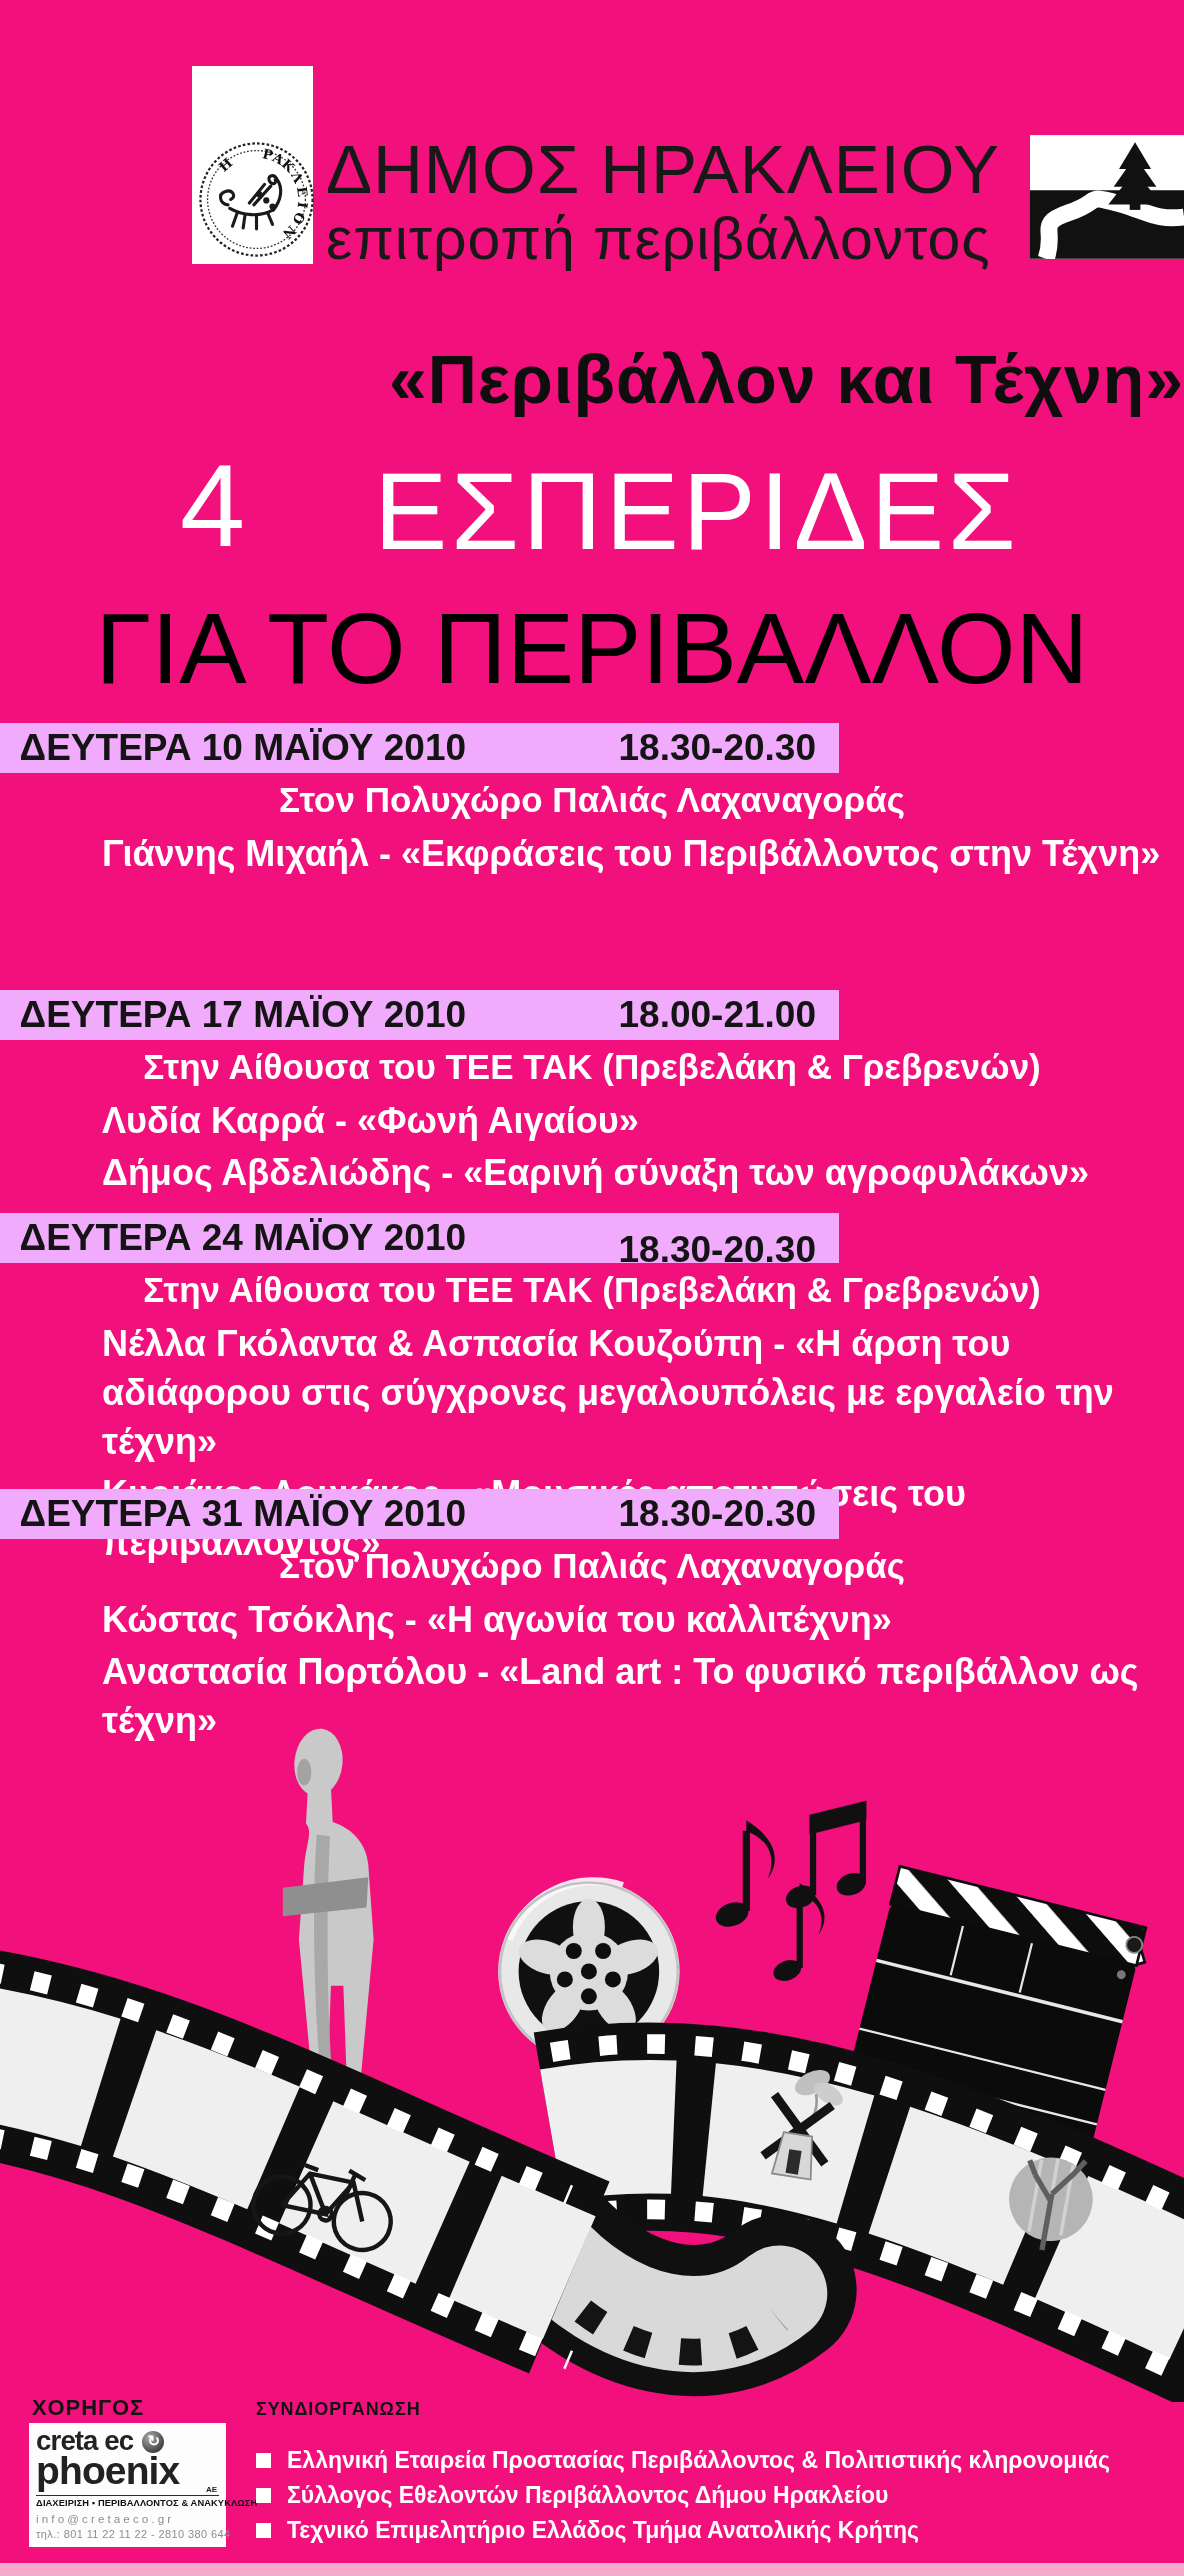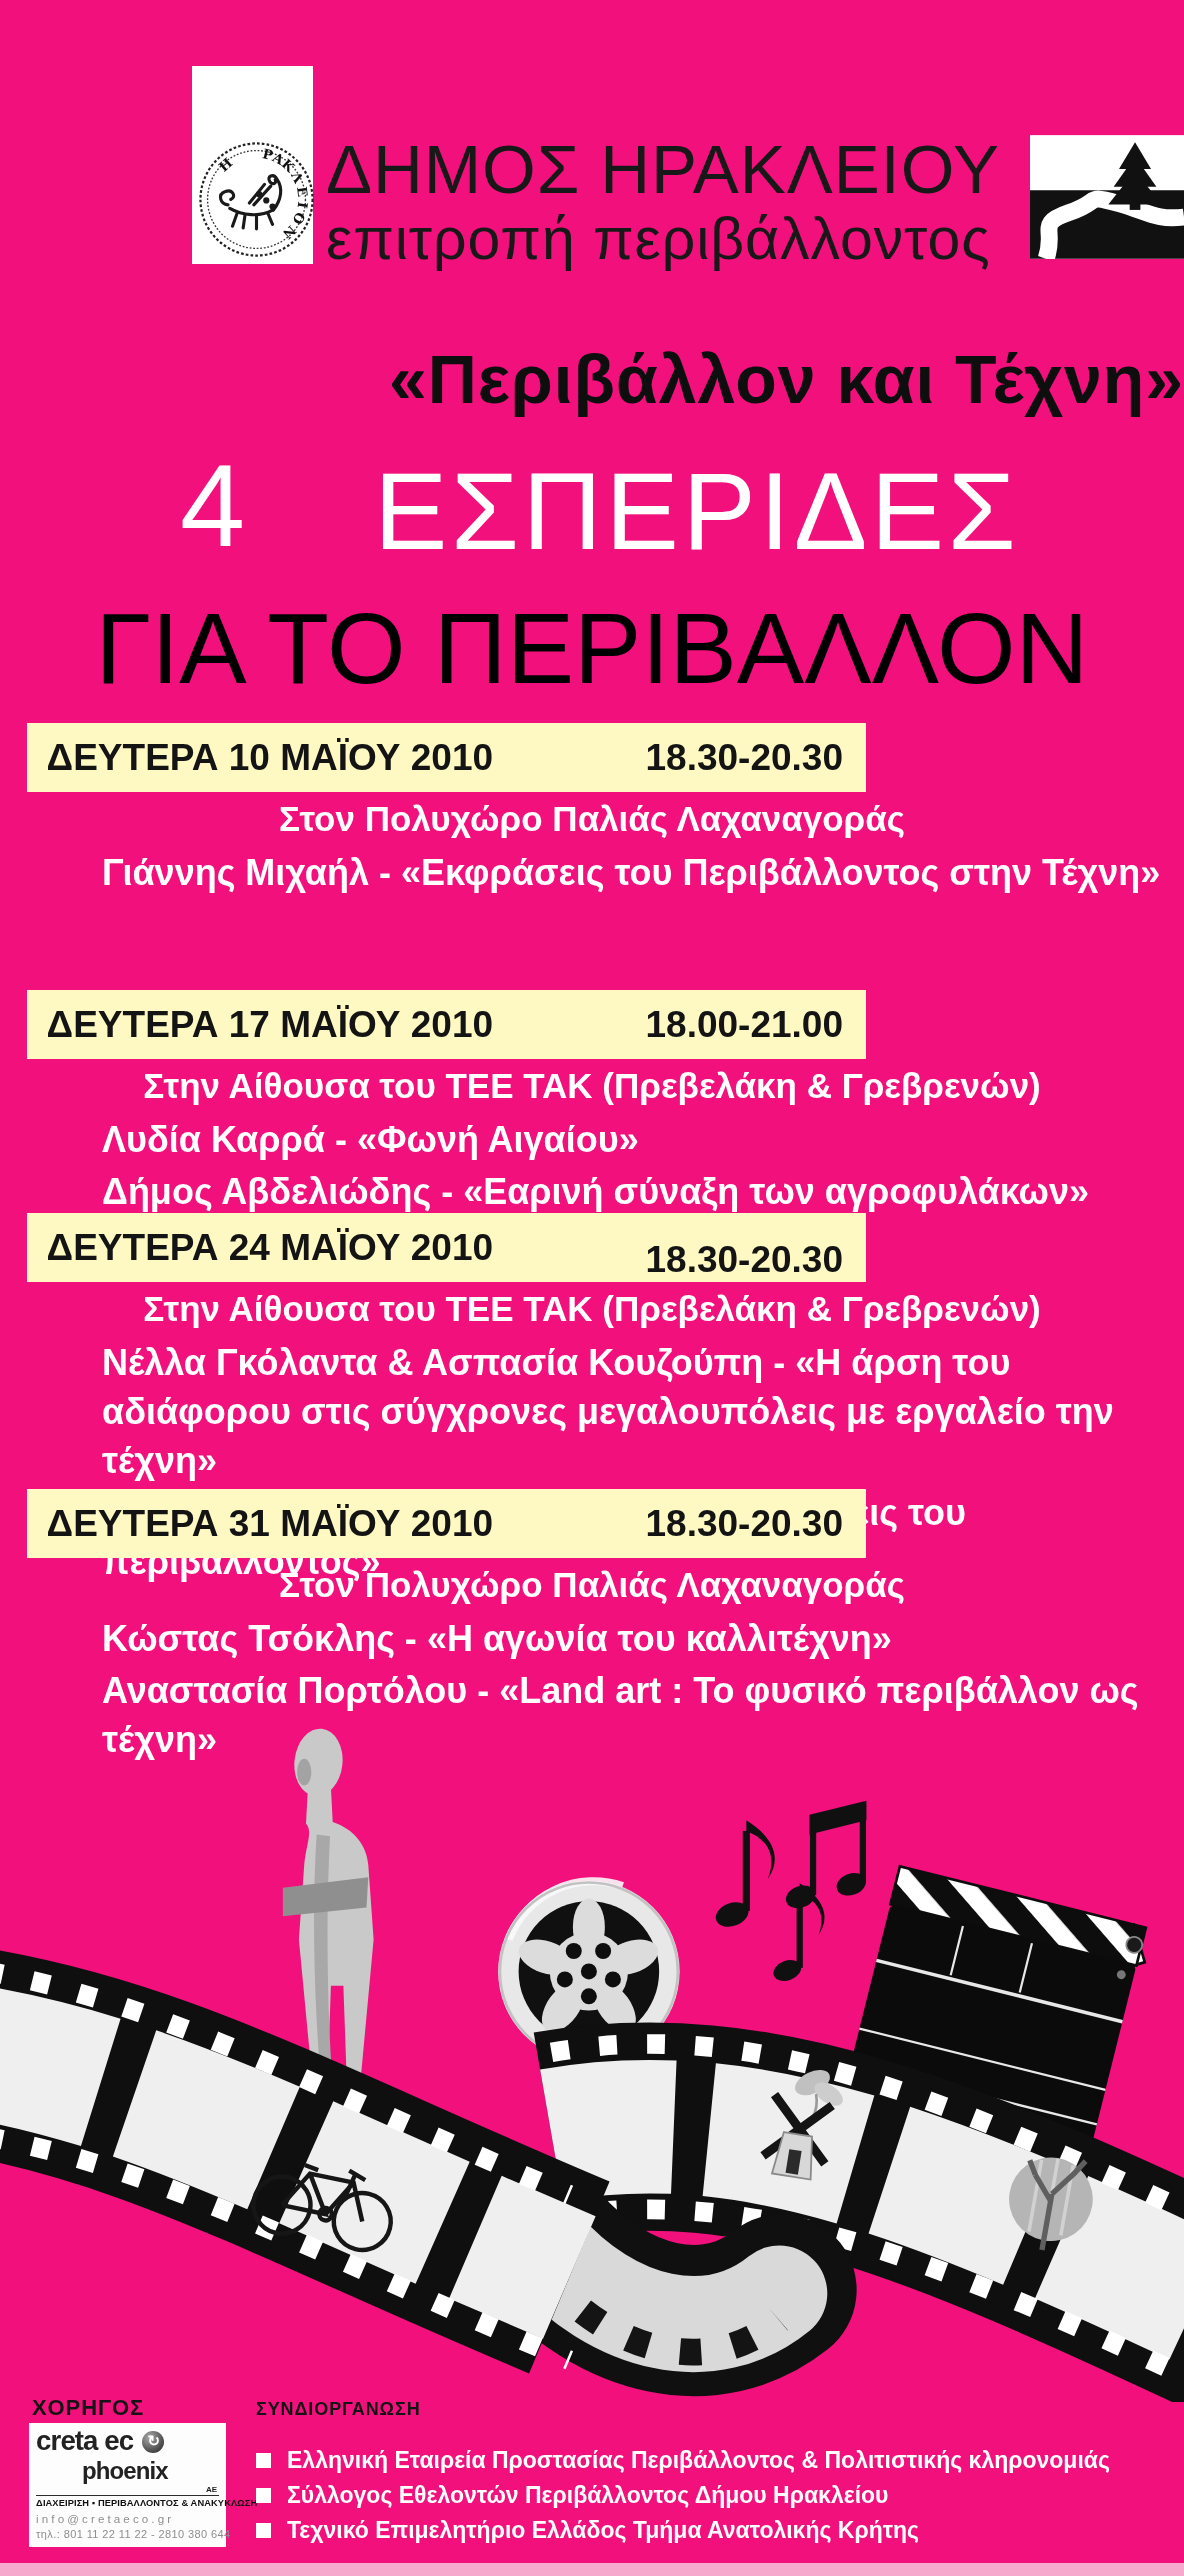--- a/index.html
+++ b/index.html
@@ -19,21 +19,21 @@
 
   
   .t1{left:0;top:340px;width:1184px;text-align:right;font-size:68px;font-weight:700;color:#0e0e0e;letter-spacing:0.9px;}
   .t-num{left:180px;top:438px;font-size:117px;font-weight:400;color:#fff;}
   .t2{left:374px;top:447px;font-size:110px;font-weight:400;color:#fff;letter-spacing:3.6px;white-space:nowrap;}
   .t3{left:0;top:591px;width:1184px;text-align:center;font-size:101px;font-weight:400;color:#000000;white-space:nowrap;}
 
   
   .event{position:absolute;left:0;width:1184px;}
   .ev0{top:723px;} .ev1{top:990px;} .ev2{top:1213px;} .ev3{top:1489px;}
-  .bar{margin-left:27px;width:839px;height:69px;background:#fef9c3;
+  .bar{width:839px;height:50px;background:#f0abfc;
        display:flex;align-items:center;justify-content:space-between;
        padding:0 23px 0 19.6px;box-sizing:border-box;}
   .date{font-size:37px;font-weight:700;color:#141414;white-space:nowrap;}
   .time{font-size:37px;font-weight:600;color:#141414;white-space:nowrap;}
   .ev2 .time{transform:translateY(11.6px);}
   .venue{margin-top:7.1px;text-align:center;font-size:35px;font-weight:600;color:#fff;}
   .speakers{margin:9px 0 0 102px;max-width:1081px;}
   .speaker{font-size:36px;line-height:49px;font-weight:600;margin-top:2.7px;}
   .speaker .name{color:#fff;}
   .speaker .talk{color:#ffffff;}
@@ -43,21 +43,21 @@
 
   
   .sponsor-h{left:32px;top:2395px;font-size:22px;font-weight:600;color:#141414;letter-spacing:0.9px;}
   .coorg-h{left:256px;top:2399px;font-size:18px;font-weight:600;color:#141414;letter-spacing:0.9px;}
   .creta-box{left:29px;top:2423px;width:197px;height:124px;background:#fdfdfd;
              box-sizing:border-box;padding:4.4px 7.1px 3.6px 7.1px;}
   .cl1{font-size:27.6px;line-height:28.5px;font-weight:700;color:#222;display:flex;align-items:center;gap:9px;letter-spacing:-0.9px;}
   .eco-ball{width:22px;height:22px;border-radius:50%;flex:none;
             background:radial-gradient(circle at 35% 30%,#aaa,#1c1c1c);
             color:#fff;font-size:15px;display:flex;align-items:center;justify-content:center;}
-  .cl2{font-size:24px;line-height:30px;font-weight:700;color:#222;text-align:center;letter-spacing:-0.9px;padding-right:5.3px;}
+  .cl2{font-size:39px;line-height:30px;font-weight:700;color:#222;text-align:left;letter-spacing:-0.9px;padding-right:5.3px;}
   .cae{font-size:8px;font-weight:700;color:#222;text-align:right;line-height:8px;padding-right:1.8px;}
   .cdiv{border-top:1.8px solid #2c2c2c;margin:0.9px 0 1.8px 0;}
   .ctag{font-size:9.3px;font-weight:700;color:#101010;white-space:nowrap;letter-spacing:0.1px;}
   .cemail{font-size:11.6px;color:#8e8e8e;letter-spacing:3.1px;margin-top:4.4px;white-space:nowrap;}
   .cphone{font-size:11px;color:#8e8e8e;margin-top:2.7px;letter-spacing:0.4px;white-space:nowrap;}
   .coorg-list{left:256px;top:2447px;}
   .coorg-item{display:flex;align-items:center;gap:16px;margin-bottom:8px;
               font-size:23px;font-weight:600;color:#fff;white-space:nowrap;}
   .sq{width:15px;height:15px;background:#fff;flex:none;}
   .bottom-strip{left:0;top:2563px;width:1184px;height:13.3px;background:#F6A9CD;}

